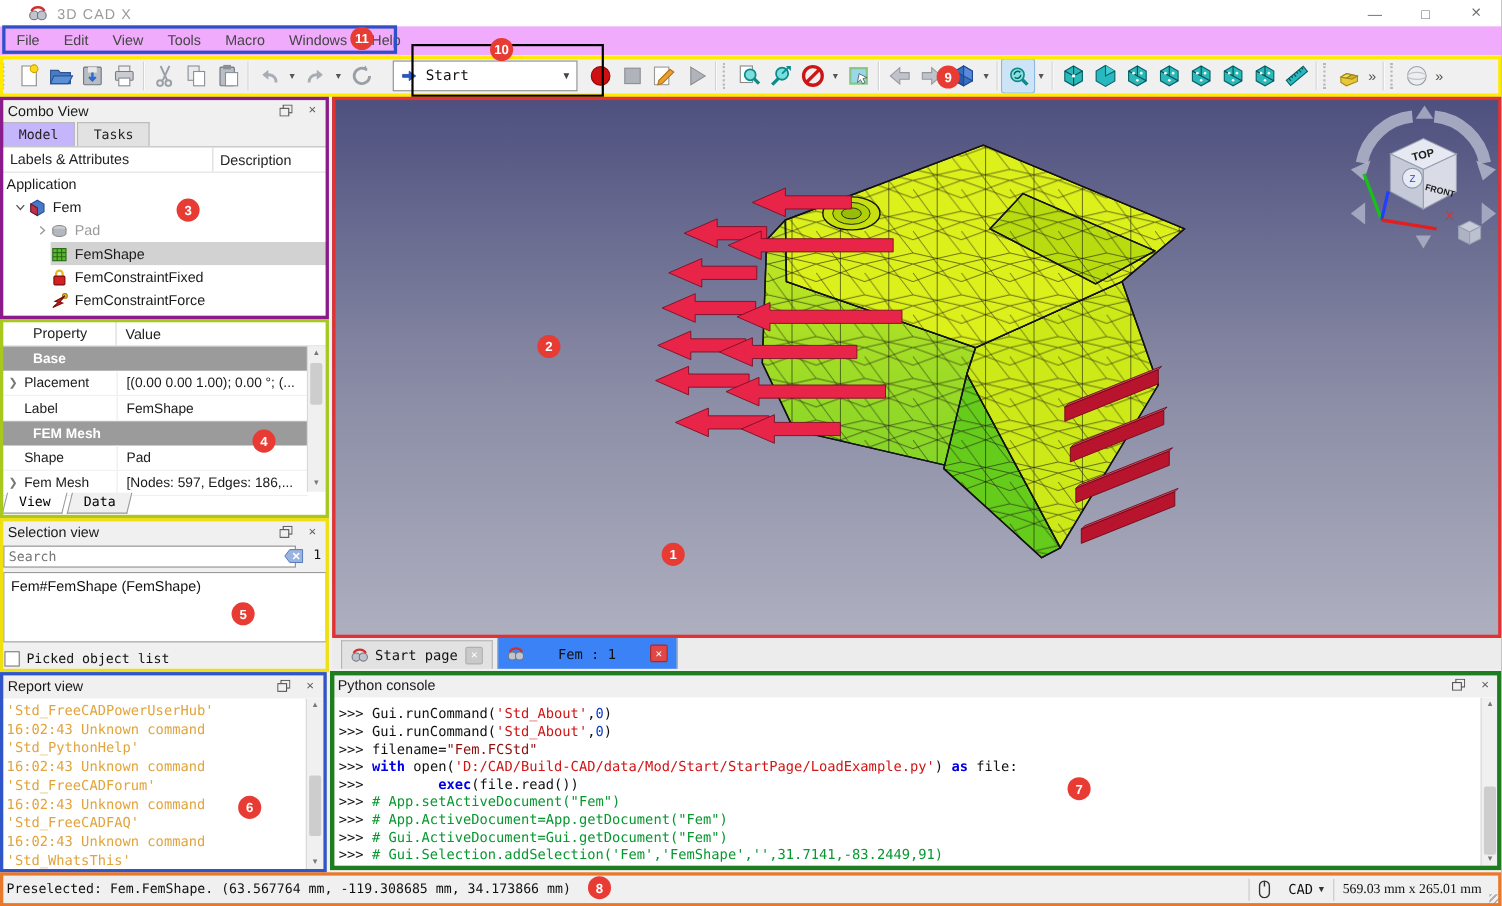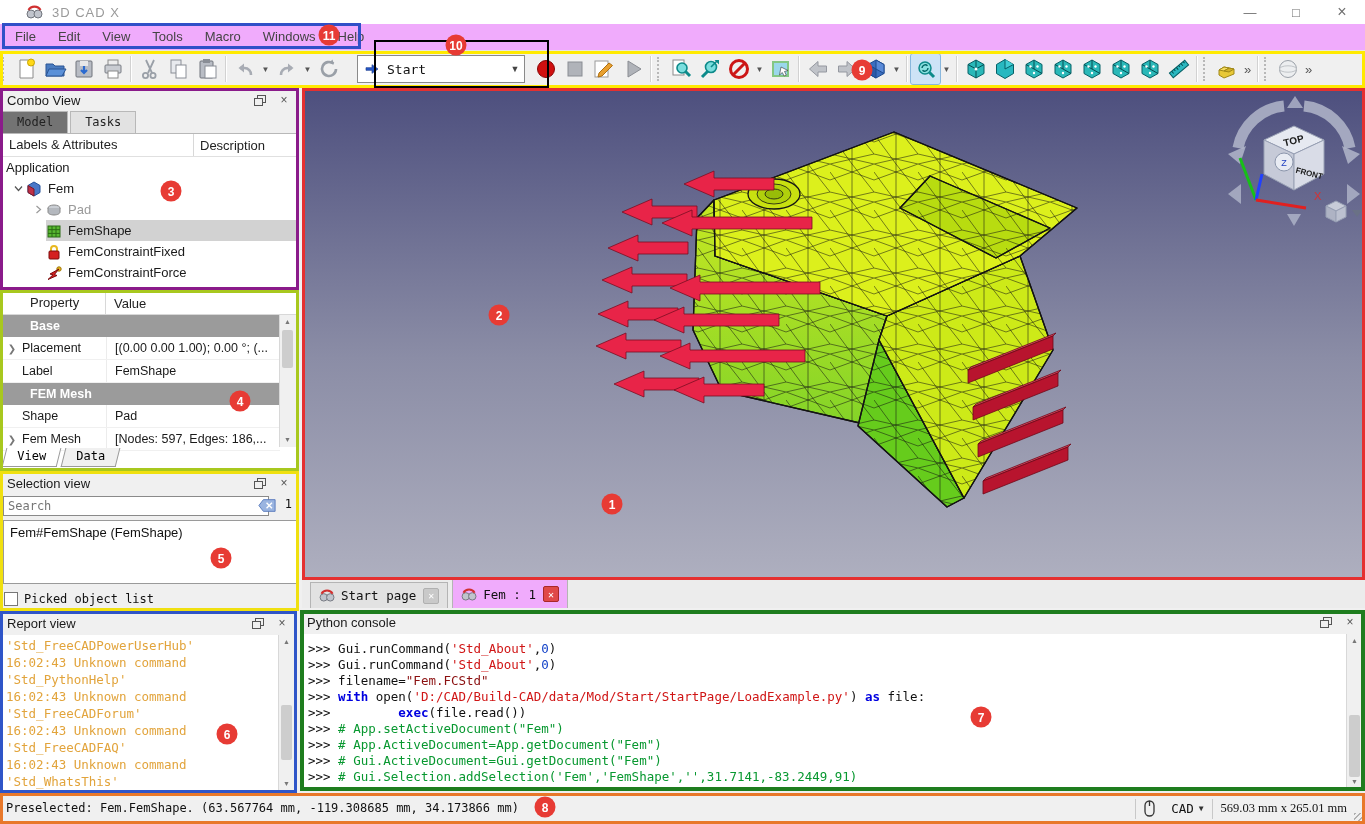--- a/index.html
+++ b/index.html
@@ -38,21 +38,21 @@
   .panel{background:#f0f0f0;border:1px solid #c8c8c8;box-sizing:border-box;}
   .p-title{height:22px;display:flex;align-items:center;padding:0 6px;font-size:13px;color:#1a1a1a;background:#f0f0f0;}
   .p-title .sp{flex:1;}
   .t-ico{width:16px;height:14px;display:flex;align-items:center;justify-content:center;color:#555;font-size:12px;margin-left:8px;}
 
   
   #combo-view{left:0;top:88px;width:299px;height:202px;}
   #cv-tabs{display:flex;height:21px;margin-left:1px;}
   .cv-tab{padding:0 14px;height:21px;line-height:20px;font-family:"DejaVu Sans Mono",monospace;font-size:12px;
           background:#e2e2e2;border:1px solid #b8b8b8;border-bottom:none;margin-right:2px;color:#222;}
-  .cv-tab.active{background:#737373;height:22px;}
+  .cv-tab.active{background:#c4b5fd;height:22px;}
   #cv-body{position:absolute;left:1px;right:1px;top:44px;bottom:1px;background:#fff;border-top:1px solid #b8b8b8;}
   #cv-header{display:flex;height:22px;border-bottom:1px solid #e0e0e0;font-size:13px;color:#222;align-items:center;}
   #cv-header .c1{width:184px;padding-left:7px;border-right:1px solid #d8d8d8;height:22px;line-height:22px;}
   #cv-header .c2{padding-left:6px;}
   .tree-row{display:flex;align-items:center;height:21px;font-size:13px;color:#1a1a1a;}
   .tree-row .chev{width:16px;text-align:center;color:#666;}
   .tree-row .ticon{width:18px;height:16px;margin-right:4px;display:flex;align-items:center;}
   .tree-row.dim .tlabel{color:#9a9a9a;}
   .tree-row.bold .tlabel{font-weight:normal;}
   .tree-row .hl{display:flex;align-items:center;height:21px;flex:1;}
@@ -91,21 +91,21 @@
   
   #report-view{left:0;top:611px;width:297px;height:182px;}
   #rv-body{position:absolute;left:1px;right:1px;top:23px;bottom:1px;background:#fff;overflow:hidden;}
   .report-line{font-family:"DejaVu Sans Mono",monospace;font-size:12.5px;line-height:17px;color:#e2a43c;padding-left:4px;white-space:nowrap;}
 
   
   #viewport{left:302px;top:88px;width:1063px;height:491px;background:#6b6d93;}
   #doc-tabs{left:302px;top:579px;width:1063px;height:29px;background:#ececec;display:flex;align-items:flex-end;padding-left:6px;box-sizing:border-box;}
   .doc-tab{display:inline-flex;align-items:center;height:25px;margin:0 2px;padding:0 8px;background:#e2e2e2;
            border:1px solid #b4b4b4;border-bottom:none;font-family:"DejaVu Sans Mono",monospace;font-size:12.5px;color:#111;}
-  .doc-tab.active{background:#f0abfc;height:28px;}
+  .doc-tab.active{background:#3b82f6;height:28px;gap:24px;}
   .doc-tab .dicon{width:17px;height:13px;margin-right:5px;}
   .doc-close{width:14px;height:14px;margin-left:7px;display:flex;align-items:center;justify-content:center;
              font-size:10px;border-radius:2px;}
   .doc-close.gray{background:#c9c9c9;color:#fff;border:1px solid #b0b0b0;}
   .doc-close.red{background:#e04848;color:#fff;border:1px solid #a82828;}
 
   
   #python-console{left:300px;top:610px;width:1065px;height:181px;}
   #pc-body{position:absolute;left:1px;right:1px;top:23px;bottom:1px;background:#fff;overflow:hidden;}
   .console-line{font-family:"DejaVu Sans Mono",monospace;font-size:12.5px;line-height:16px;white-space:pre;padding-left:6px;}

